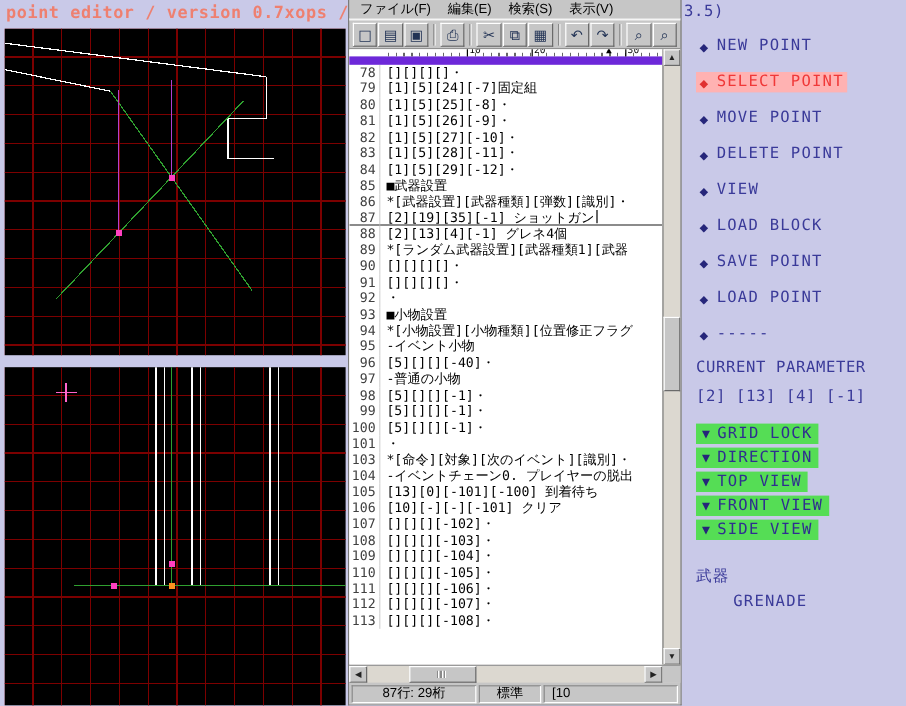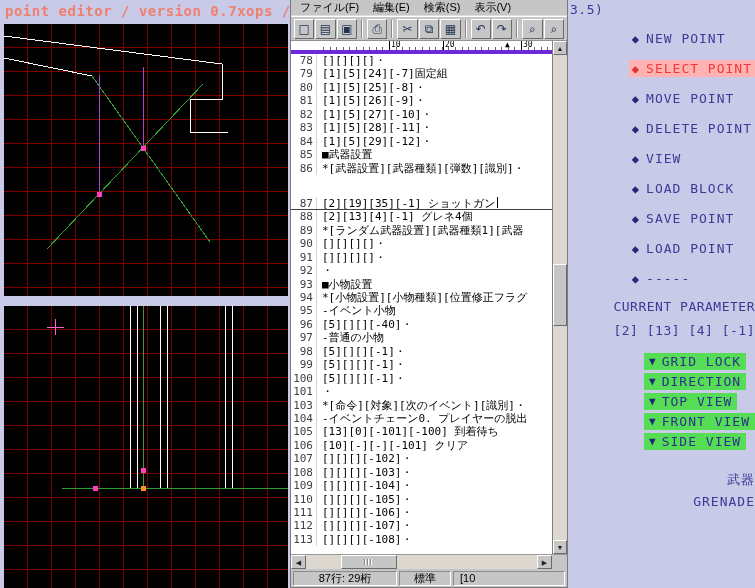--- a/index.html
+++ b/index.html
@@ -30,33 +30,33 @@
              border-top:1px solid #fff; border-bottom:1px solid #929292; }
   .tb { width:21px; height:20px; background:#c6c6c6; border:1px solid;
         border-color:#ffffff #6a6a6a #6a6a6a #ffffff; display:flex; align-items:center;
         justify-content:center; padding:0; }
   .tbi { font-size:12px; line-height:1; color:#223355; font-family:"DejaVu Sans", sans-serif; }
   .tsep { width:2px; height:18px; border-left:1px solid #8a8a8a; border-right:1px solid #ffffff; margin:0 3px; }
 
   .editor-body { flex:1; display:flex; overflow:hidden; }
   .left-col { flex:1; display:flex; flex-direction:column; overflow:hidden; background:#fff; }
 
-  .ruler { flex:0 0 13px; position:relative; background:#fff; border-bottom:4px solid #6d28d9;
+  .ruler { flex:0 0 13px; position:relative; background:#fff; border-bottom:7px solid #6d28d9;
            font-family:"DejaVu Sans Mono", monospace; }
   .ticks { position:absolute; left:32px; right:0; bottom:0; height:3px;
            background:repeating-linear-gradient(to right, #666 0 1px, transparent 1px 6.6px); }
   .rlabel { position:absolute; bottom:0; font-size:8px; color:#000; height:10px; line-height:10px;
             border-left:1px solid #000; padding-left:1px; }
   .rmarker { position:absolute; bottom:0; left:214px; font-size:8px; color:#000; height:10px; line-height:10px; }
 
   .code { flex:1; background:#fff; overflow:hidden; font-family:"DejaVu Sans Mono", monospace; }
   .row { display:flex; height:13.44px; line-height:13.44px; font-size:11px; }
   .ln { flex:0 0 26px; text-align:right; padding-right:3px; color:#404040; border-right:1px solid #d4d4d4; }
   .tx { flex:1; white-space:pre; overflow:hidden; padding-left:5px; color:#000; }
-  .row.current { border-bottom:1px solid #404040;margin-top:22px; }
+  .row.current { border-bottom:1px solid #404040; }
   .row.current .tx::after { content:""; display:inline-block; width:1px; height:11px;
                             background:#000; margin-left:1px; vertical-align:-1px; }
 
   .vscroll { flex:0 0 15px; display:flex; flex-direction:column; background:#dcd8d0; border-left:1px solid #808080; }
   .sarrow { flex:0 0 14px; background:#c6c6c6; border:1px solid; border-color:#ffffff #6a6a6a #6a6a6a #ffffff;
             display:flex; align-items:center; justify-content:center; }
   .sarrow span { font-size:7px; color:#222; line-height:1; }
   .vtrack { flex:1; position:relative; }
   .vthumb { position:absolute; left:0; right:0; top:209px; height:62px; background:#c6c6c6;
             border:1px solid; border-color:#ffffff #6a6a6a #6a6a6a #ffffff; }
@@ -73,21 +73,21 @@
   .statusbar { flex:0 0 18px; display:flex; gap:2px; align-items:center; padding:1px 2px;
                background:#c6c6c6; font-size:11px; color:#000; }
   .scell { border:1px solid; border-color:#8a8a8a #ffffff #ffffff #8a8a8a; height:15px; line-height:13px;
            padding:0 6px; white-space:nowrap; overflow:hidden; }
   .s1 { width:104px; text-align:center; }
   .s2 { width:52px; text-align:center; }
   .s3 { flex:1; }
 
   
   .panel { position:absolute; left:568px; top:0; width:187px; height:588px; padding-left:12px;
-           font-size:13px; color:#3a3a99; display:flex; flex-direction:column; align-items:flex-end; }
+           font-size:13px; color:#3a3a99; display:flex; flex-direction:column; align-items:flex-start; }
   .version { position:absolute; top:2px; left:2px; letter-spacing:0.5px; }
   .p-menu { margin-top:30px; display:flex; flex-direction:column; align-items:flex-start; row-gap:13px; }
   .p-item { display:flex; align-items:center; height:17px; padding:0 3px; }
   .p-icon { color:#26267a; margin-right:7px; font-size:12px; }
   .p-label { letter-spacing:1px; }
   .p-item.selected { background:#ffb2b2; }
   .p-item.selected .p-icon { color:#e03030; }
   .p-item.selected .p-label { color:#f03838; }
   .p-param-label { margin-top:12px; letter-spacing:0.5px; }
   .p-param-value { margin-top:9px; letter-spacing:0.5px; }

